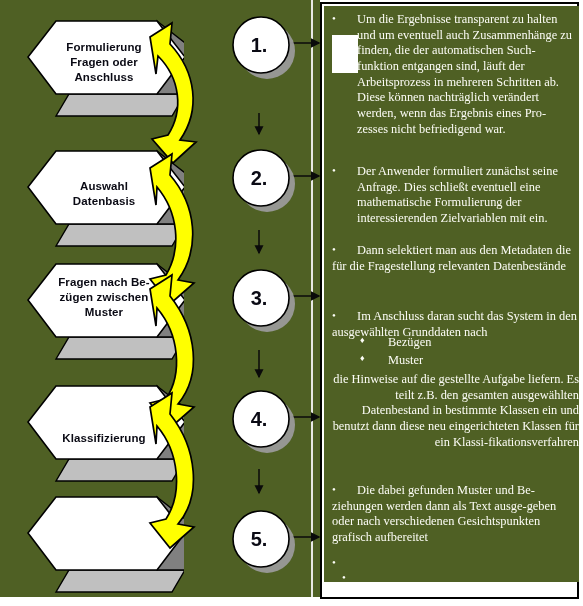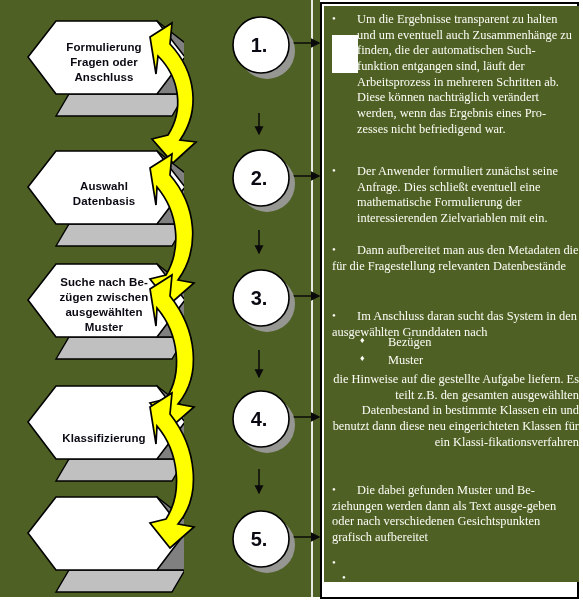--- a/index.html
+++ b/index.html
@@ -210,23 +210,22 @@
     </div>
   </div>
 
   <div class="hexnode" style="left:24px; top:259px; width:160px; height:104px;">
     <svg width="160" height="104" viewBox="0 0 160 104">
       <polygon points="32,100 148,100 161,78 45,78" fill="#c0c0c0" stroke="#000" stroke-width="1.4"></polygon>
       <polygon points="133,5 161,27 161,78 133,78" fill="#808080" stroke="#000" stroke-width="1.4"></polygon>
       <polygon points="32,5 133,5 161,41 133,78 32,78 4,41" fill="#ffffff" stroke="#000" stroke-width="1.6"></polygon>
     </svg>
     <div class="hexlabel" style="top:16px;">
-      <span>Suche nach Be-</span>
+      <span>Fragen nach Be-</span>
       <span>zügen zwischen</span>
-      <span>ausgewählten</span>
       <span>Muster</span>
     </div>
   </div>
 
   <div class="hexnode" style="left:24px; top:381px; width:160px; height:104px;">
     <svg width="160" height="104" viewBox="0 0 160 104">
       <polygon points="32,100 148,100 161,78 45,78" fill="#c0c0c0" stroke="#000" stroke-width="1.4"></polygon>
       <polygon points="133,5 161,27 161,78 133,78" fill="#808080" stroke="#000" stroke-width="1.4"></polygon>
       <polygon points="32,5 133,5 161,41 133,78 32,78 4,41" fill="#ffffff" stroke="#000" stroke-width="1.6"></polygon>
     </svg>
@@ -315,21 +314,21 @@
           <span class="bdy hang">Um die Ergebnisse transparent zu halten und um eventuell auch Zusammenhänge zu finden, die der automatischen Such-funktion entgangen sind, läuft der Arbeitsprozess in mehreren Schritten ab. Diese können nachträglich verändert werden, wenn das Ergebnis eines Pro-zesses nicht befriedigend war.</span>
         </div>
 
         <div class="para" style="left:8px; top:158px; width:238px;">
           <span class="bul">•</span>
           <span class="bdy hang">Der Anwender formuliert zunächst seine Anfrage. Dies schließt eventuell eine mathematische Formulierung der interessierenden Zielvariablen mit ein.</span>
         </div>
 
         <div class="para" style="left:8px; top:237px; width:247px;">
           <span class="bul">•</span>
-          <span class="bdy firstline-indent">Dann aufbereitet man aus den Metadaten die für die Fragestellung relevanten Datenbestände</span>
+          <span class="bdy firstline-indent">Dann selektiert man aus den Metadaten die für die Fragestellung relevanten Datenbestände</span>
         </div>
 
         <div class="para" style="left:8px; top:303px; width:247px;">
           <span class="bul">•</span>
           <span class="bdy firstline-indent">Im Anschluss daran sucht das System in den ausgewählten Grunddaten nach</span>
         </div>
 
         <div id="white-block"></div>
 
         <div class="subitem" style="left:36px; top:329px;">

